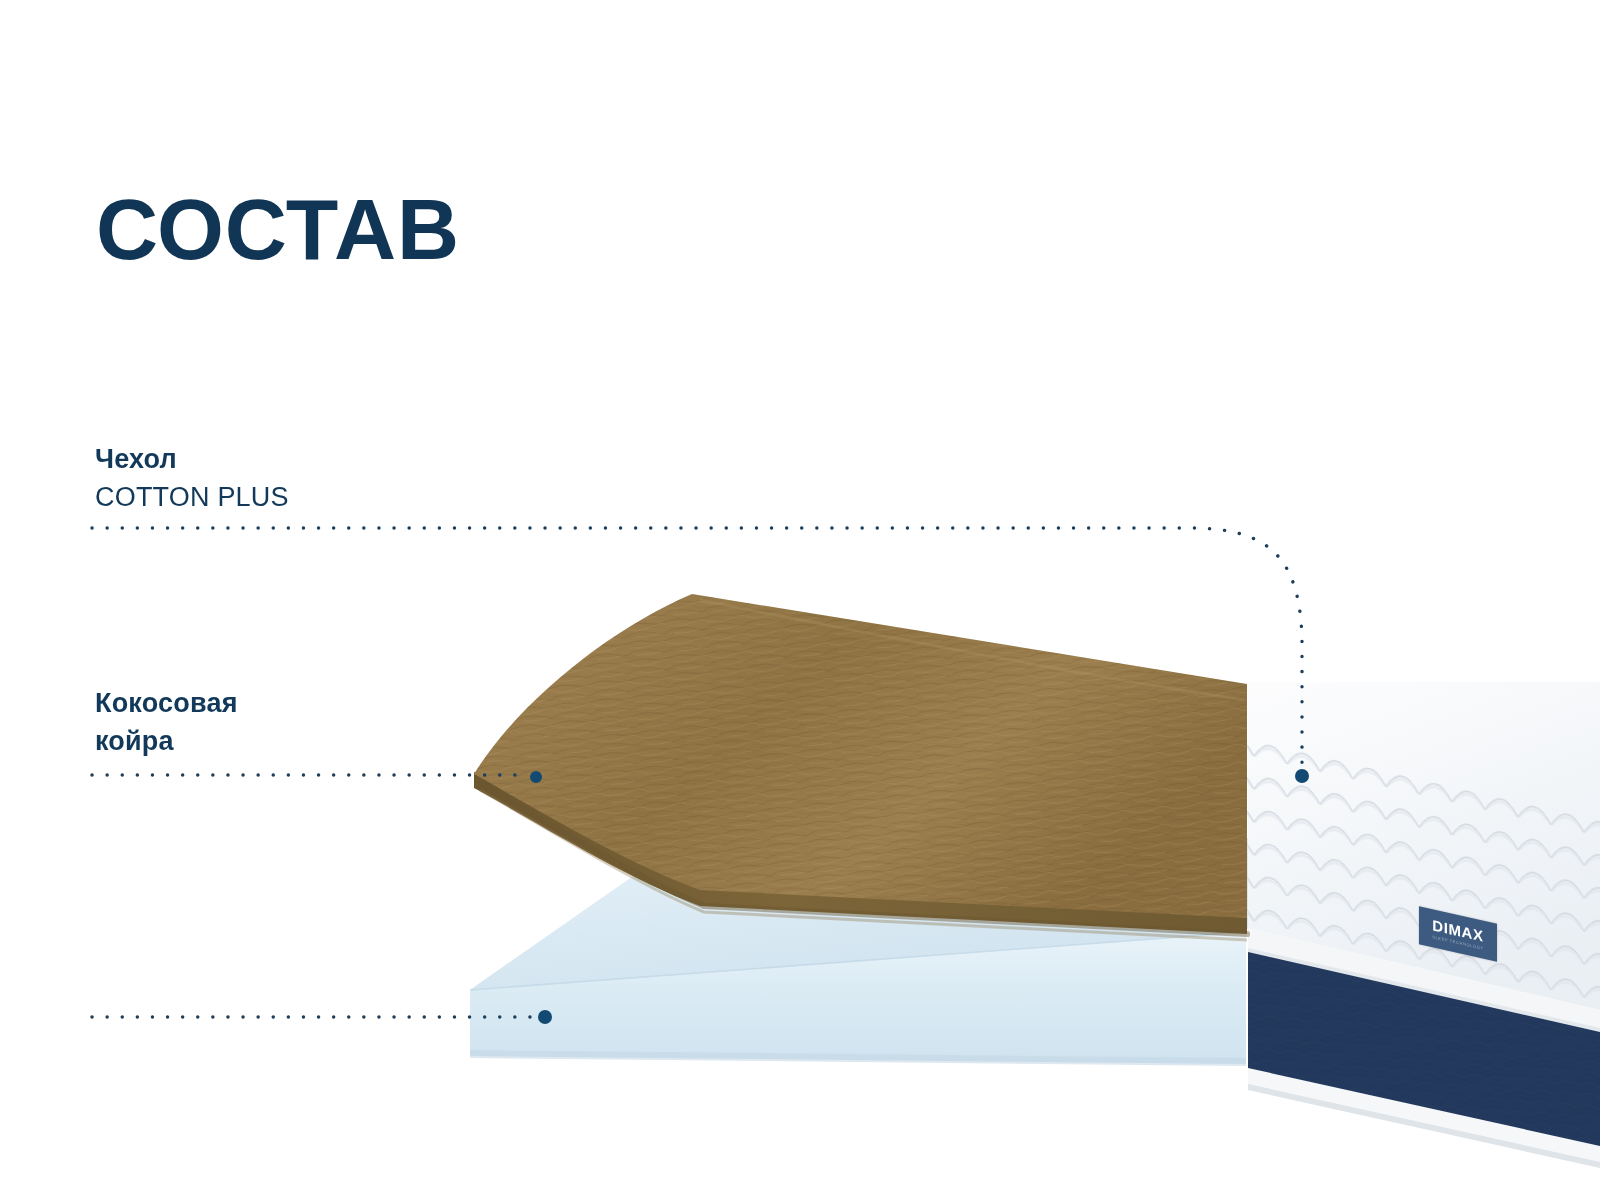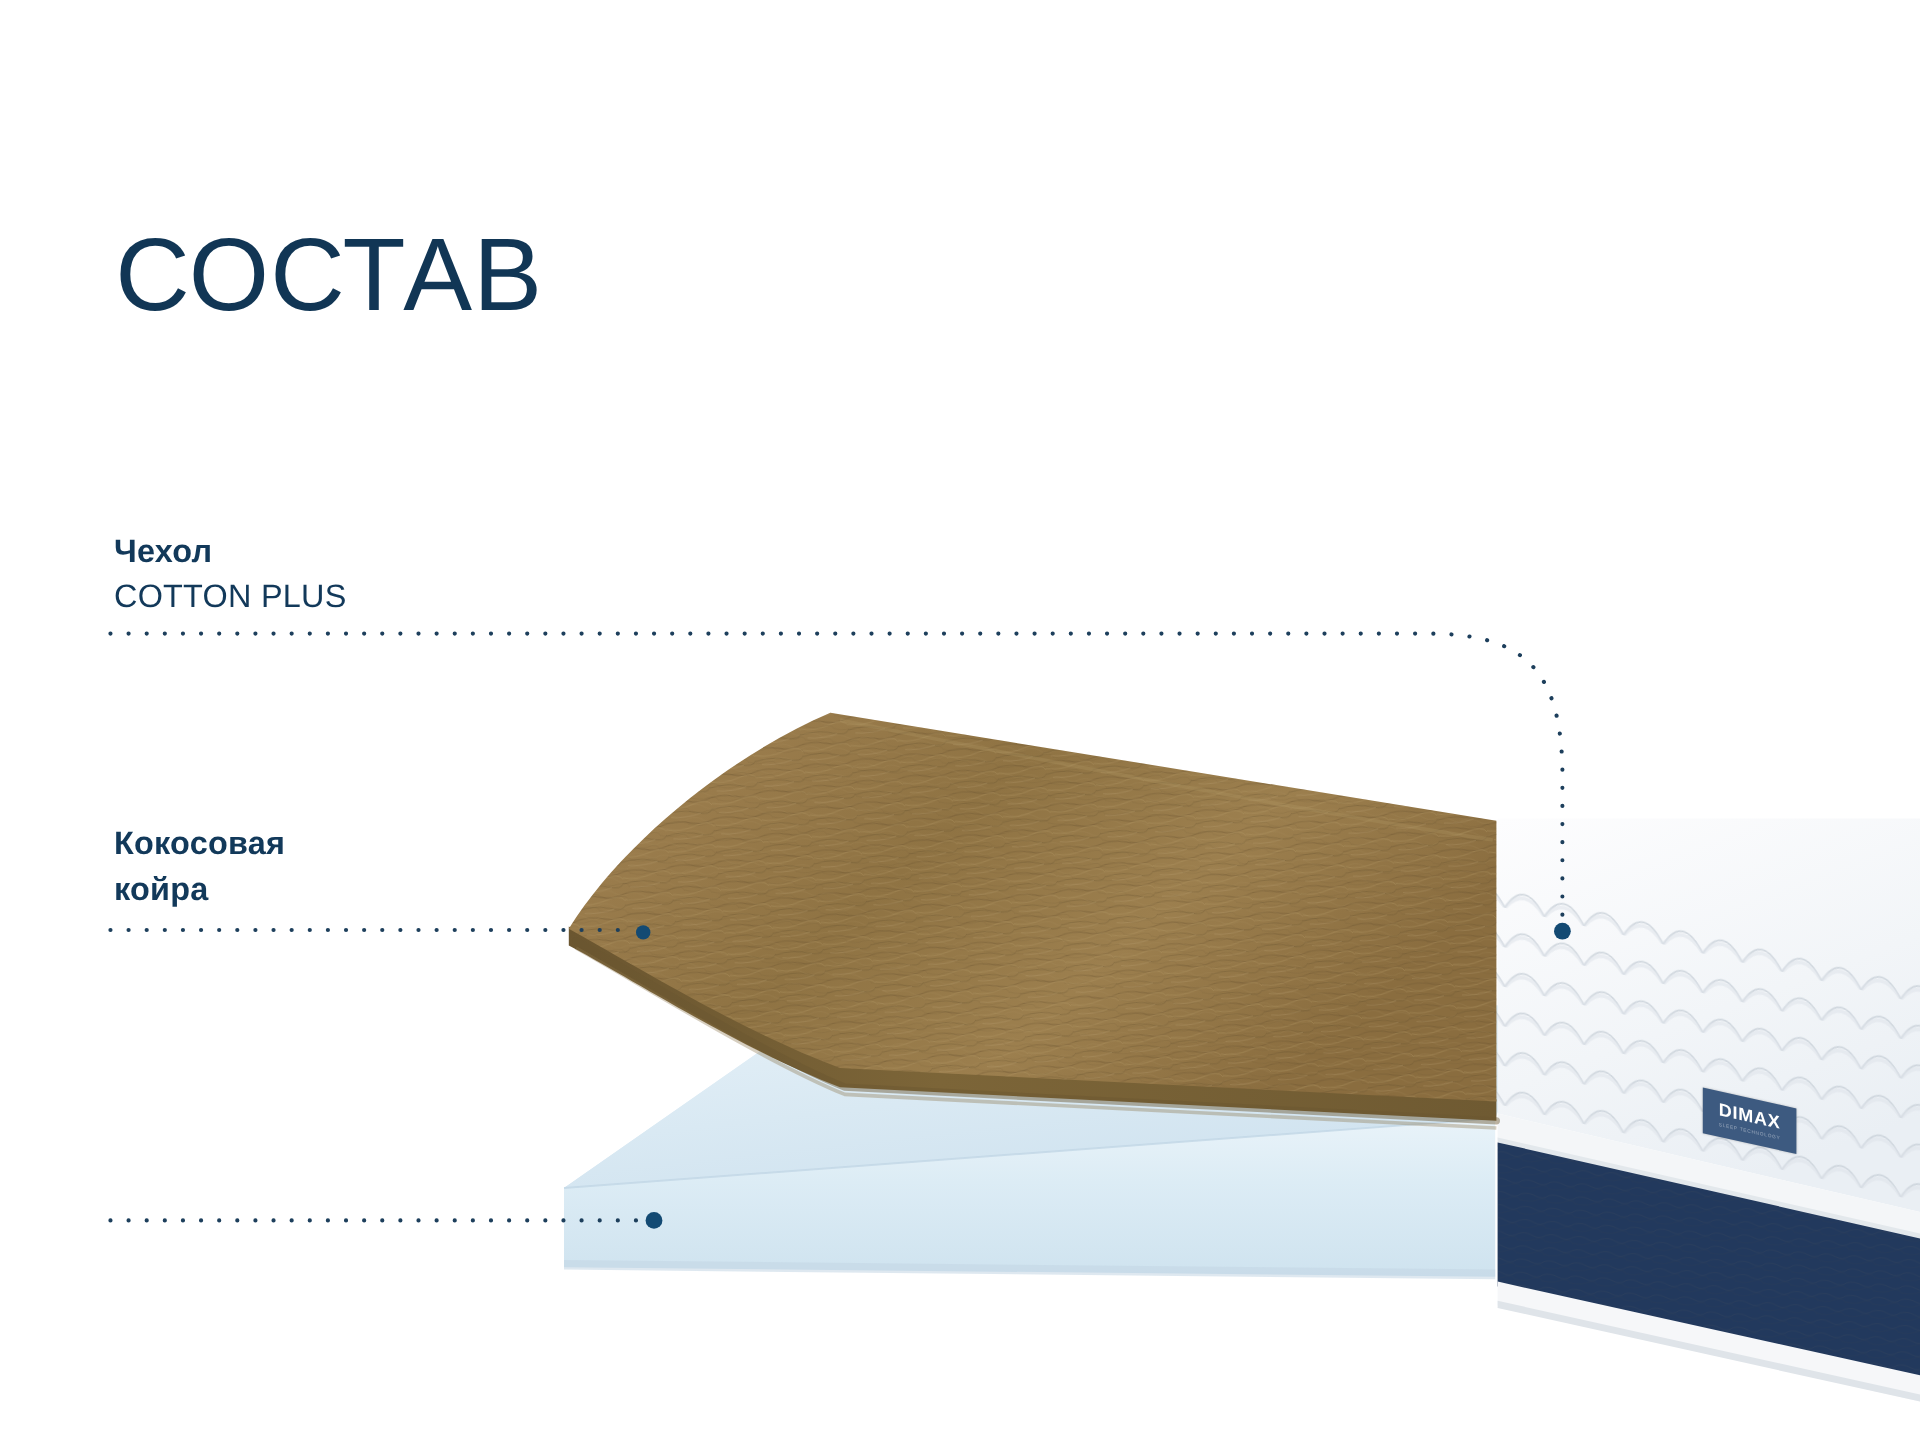--- a/index.html
+++ b/index.html
@@ -4,21 +4,21 @@
 <style>
   * { margin:0; padding:0; box-sizing:border-box; }
   html,body { width:1600px; height:1201px; background:#ffffff; overflow:hidden; }
   body { font-family:"Liberation Sans", sans-serif; -webkit-font-smoothing:antialiased; }
 
   #stage { position:relative; width:1600px; height:1201px; background:#ffffff; }
 
   
   #page-title {
     position:absolute; left:96px; top:186px;
-    font-size:86px; font-weight:400; letter-spacing:1px;
+    font-size:86px; font-weight:700; letter-spacing:1px;
     color:#113655; line-height:1;
   }
 
   
   .label-block { position:absolute; color:#12395a; }
   .label-line  { font-size:27px; line-height:38px; letter-spacing:0.2px; white-space:nowrap; }
   .label-line.strong { font-weight:700; }
   .label-line.light  { font-weight:500; }
 
   #label-cover  { left:95px; top:440px; }

